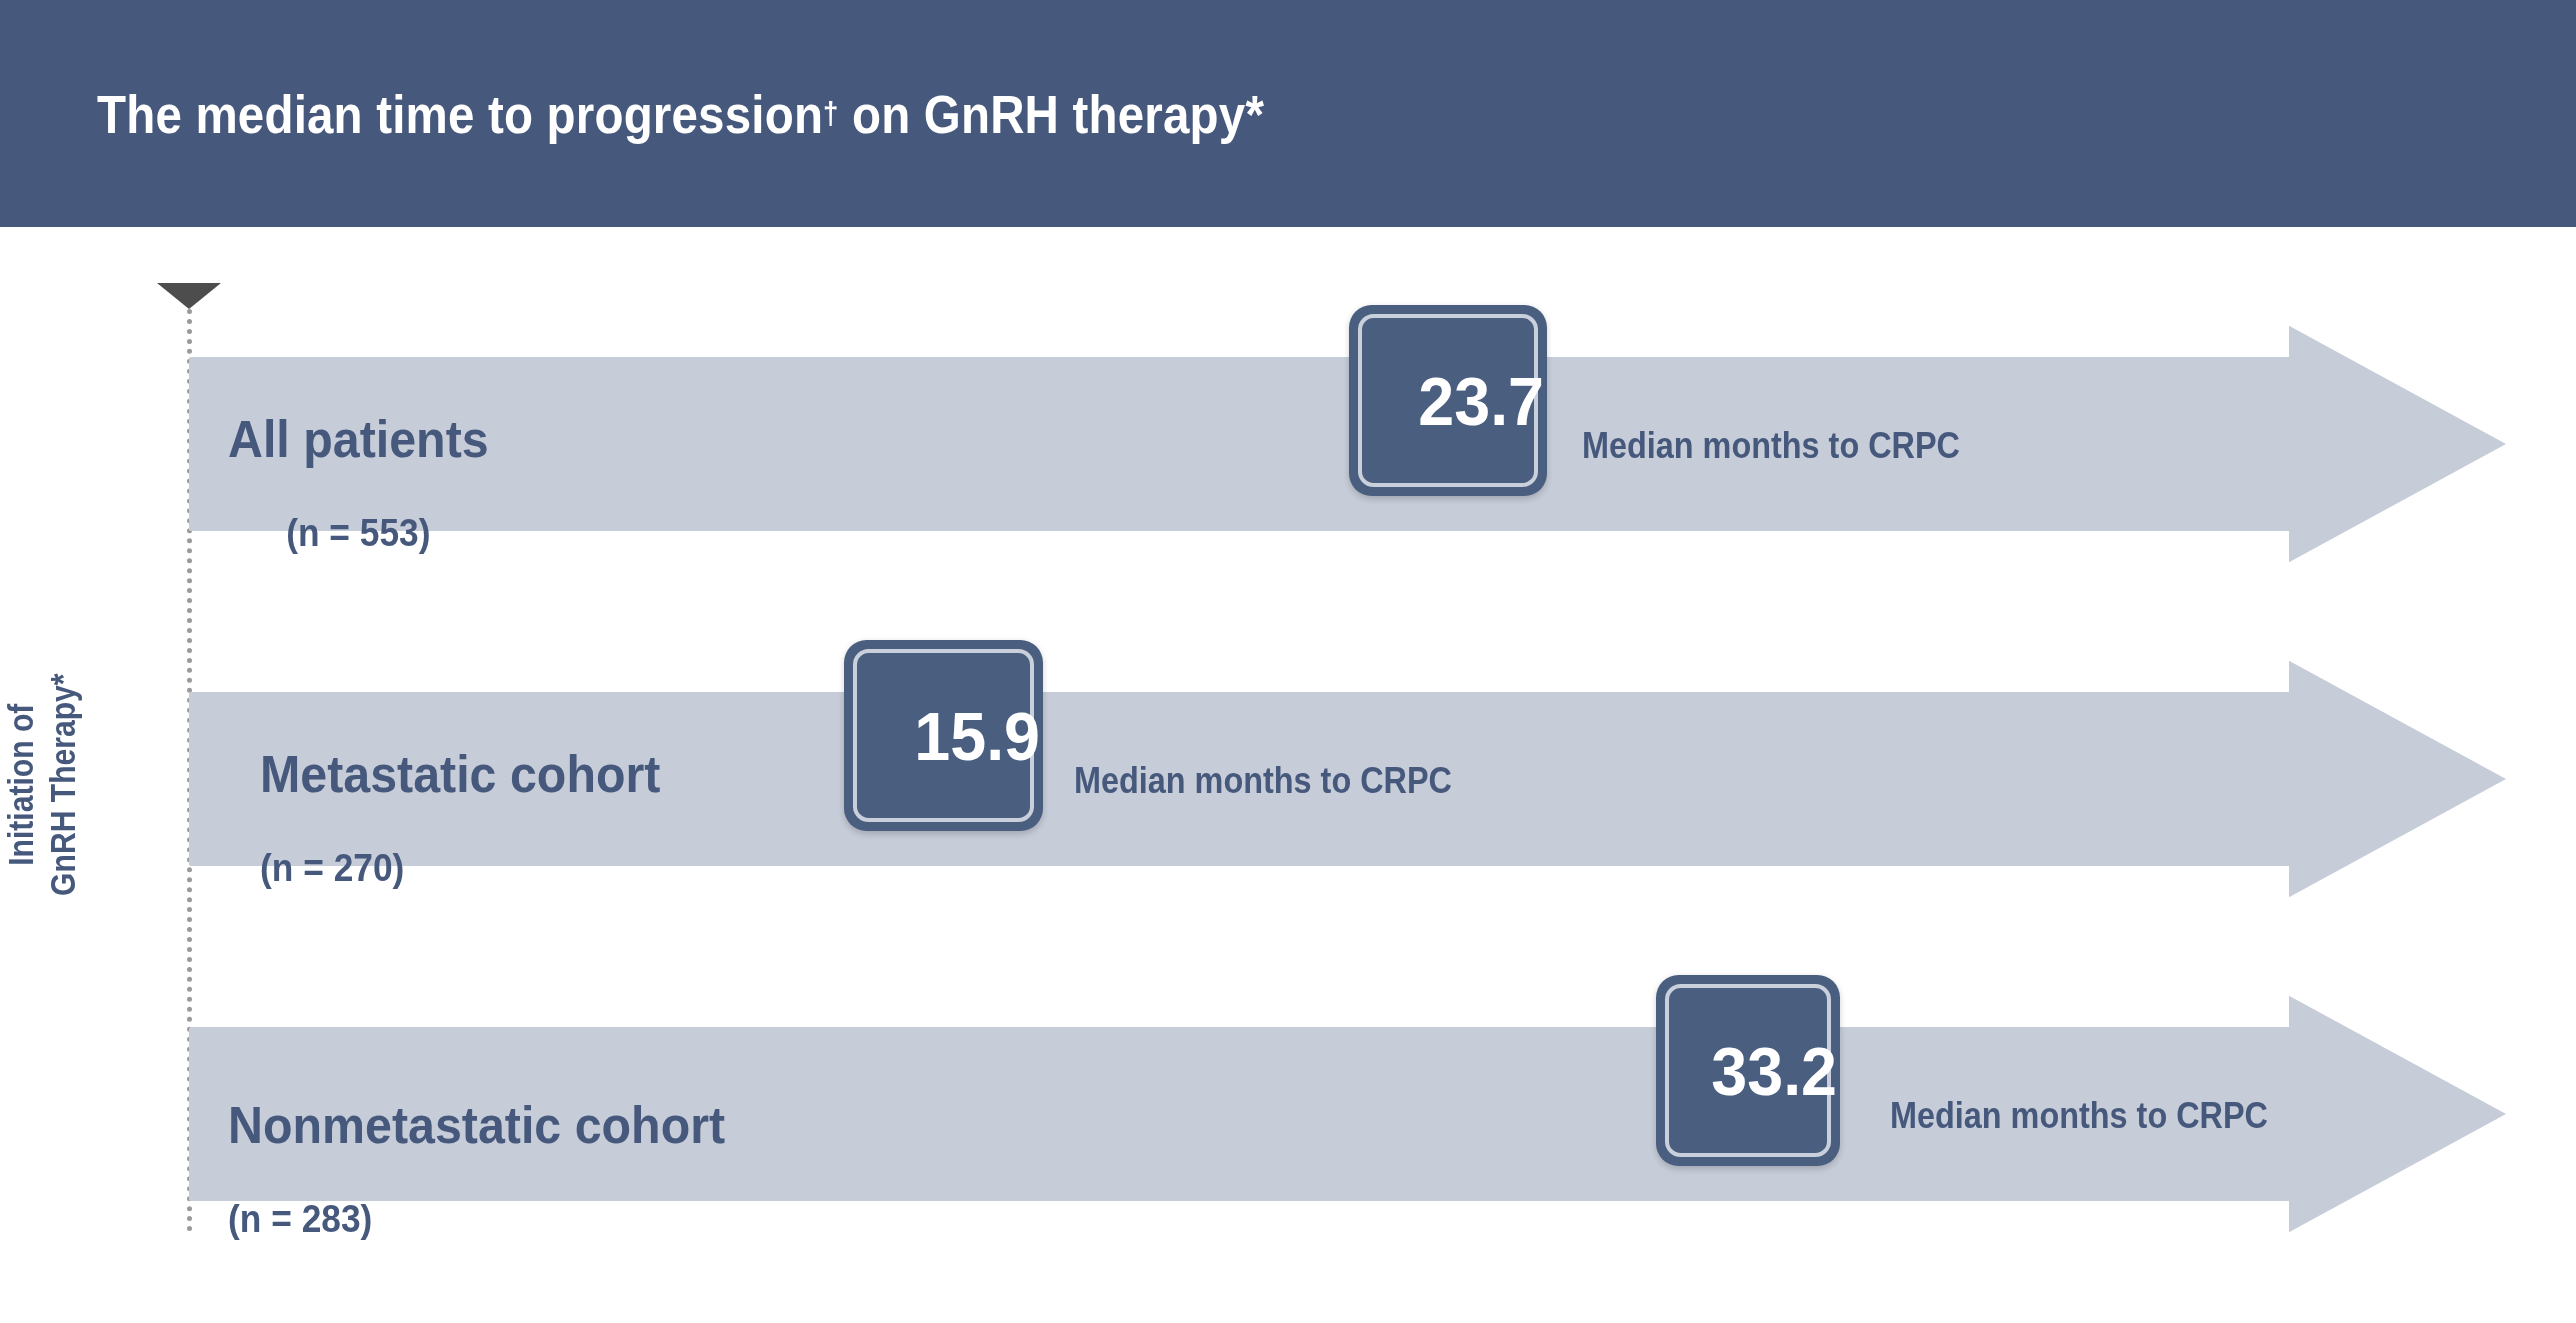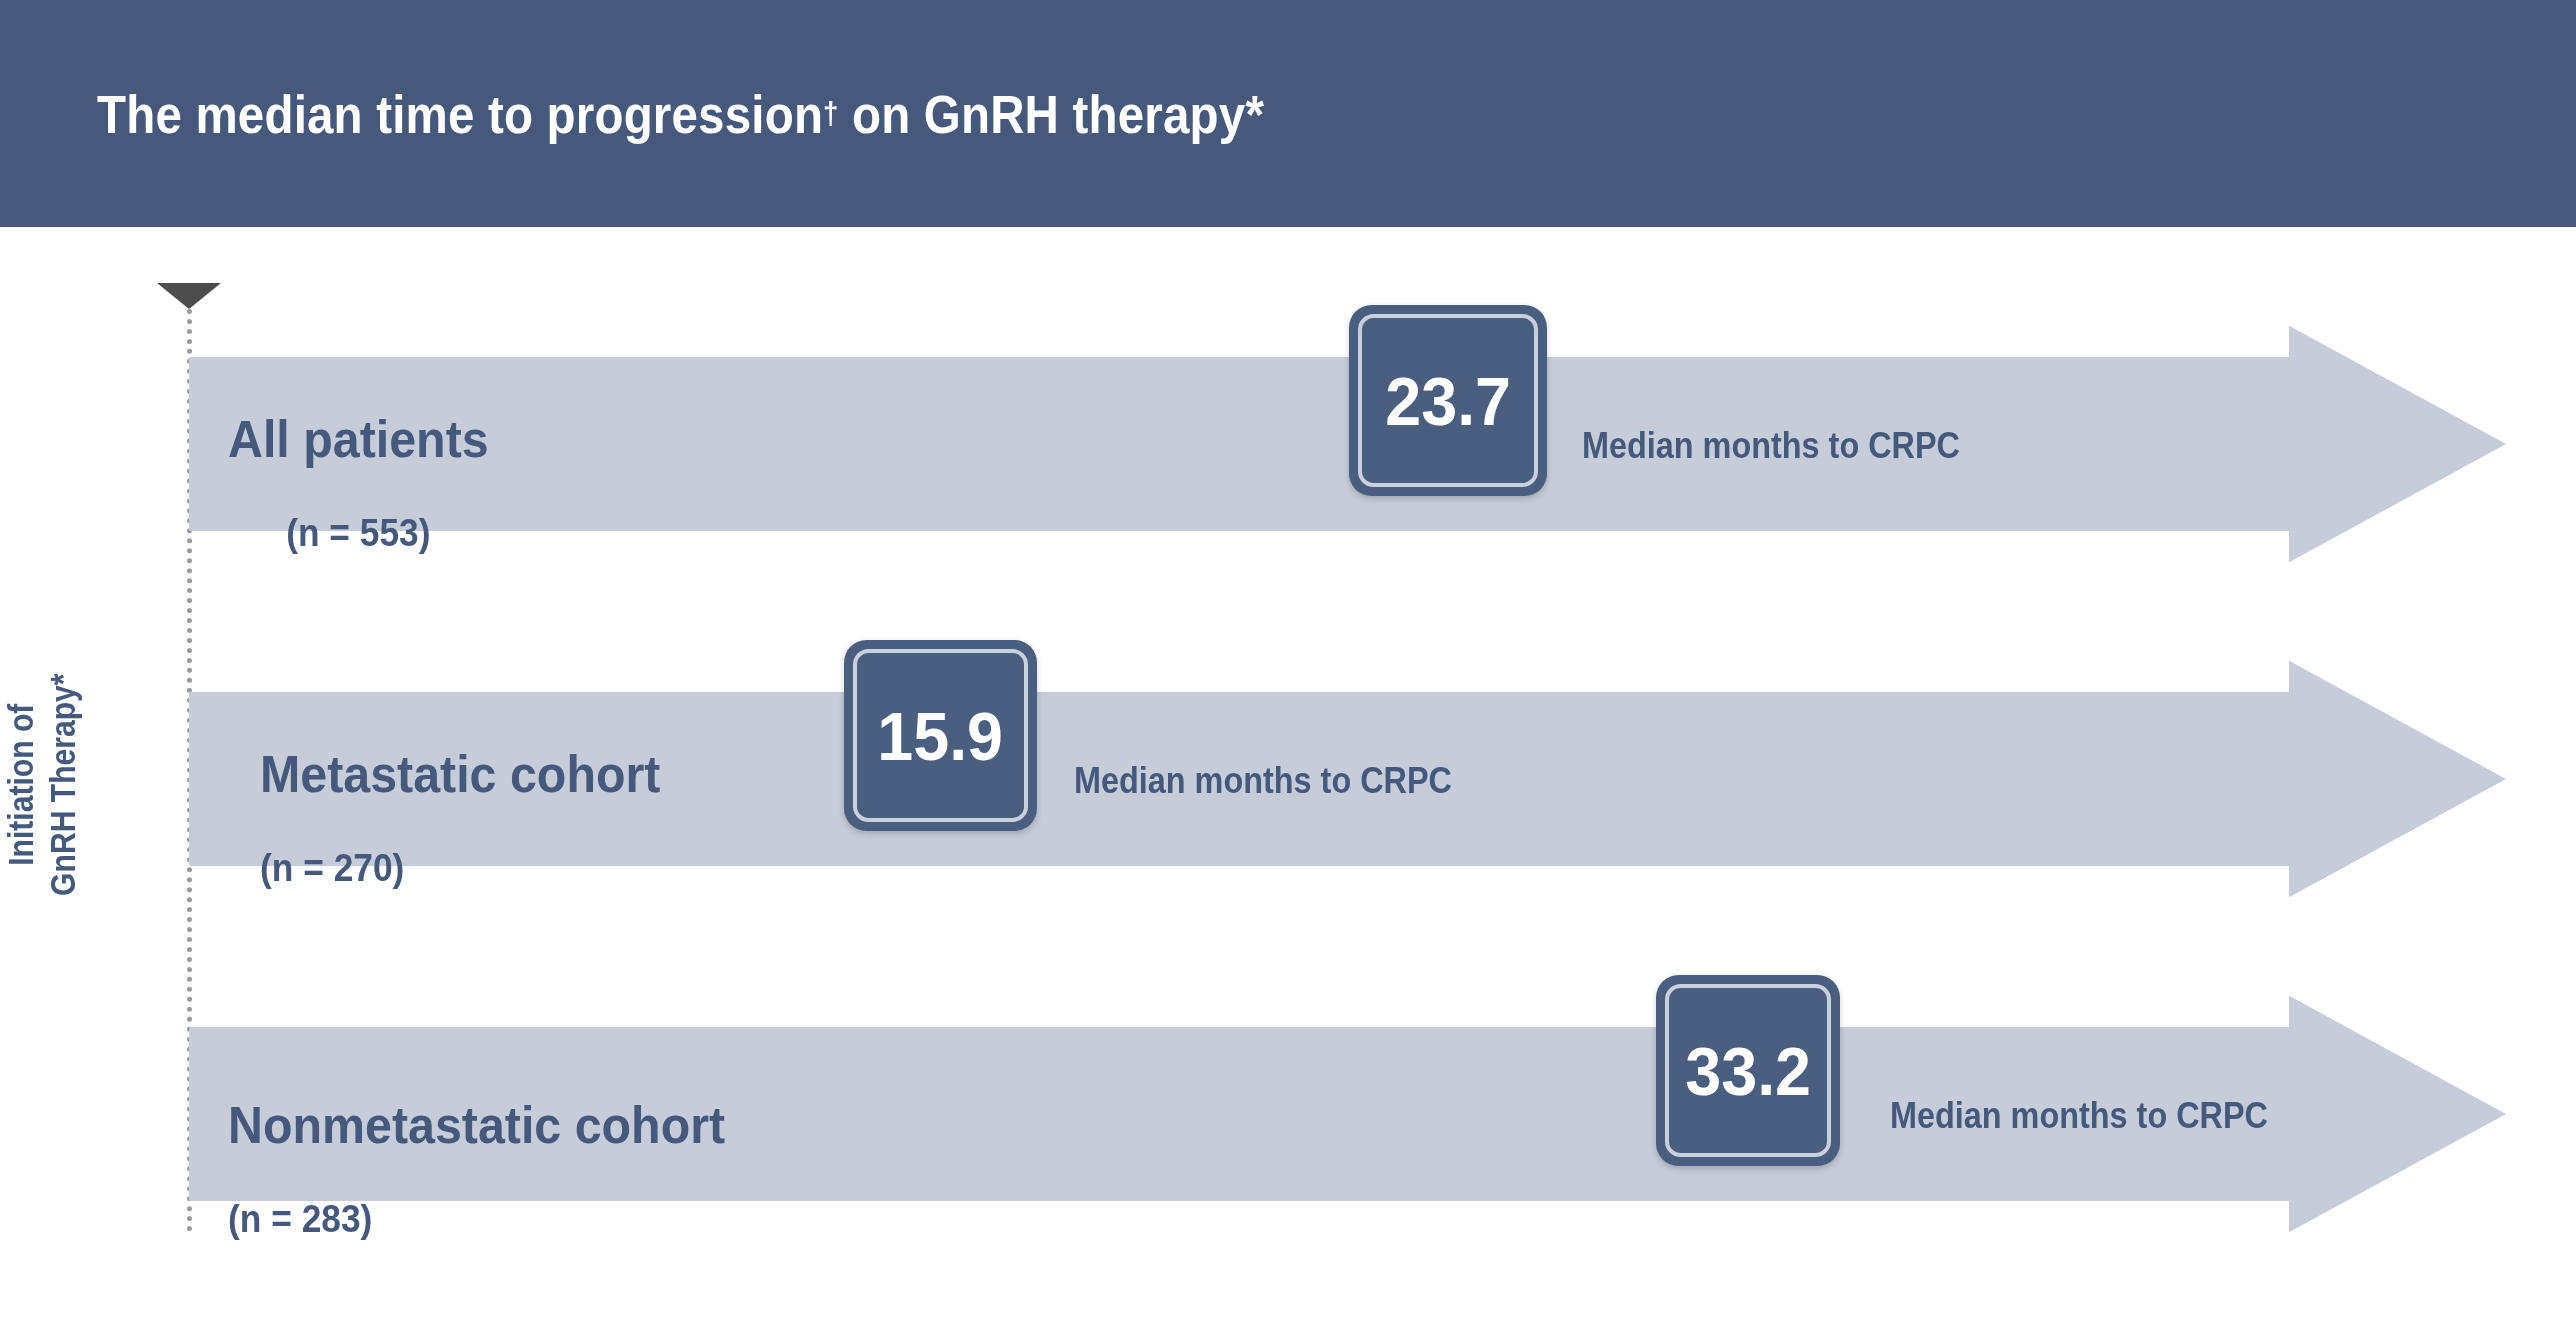--- a/index.html
+++ b/index.html
@@ -137,21 +137,21 @@
   }
 
   
   .value-badge {
     position: absolute;
     background: #4A5E80;
     border-radius: 22.6px;
     box-shadow: 0 2.6px 6px rgba(0,0,0,0.18);
     display: flex;
     align-items: center;
-    justify-content: center;
+    justify-content: flex-end;
   }
   .value-badge::before {
     content: "";
     position: absolute;
     left: 8.7px;
     top: 8.7px;
     right: 8.7px;
     bottom: 8.7px;
     border: 4.3px solid #C9D0DB;
     border-radius: 15.6px;
@@ -214,21 +214,21 @@
 
   <div class="arrow-row" style="top:335px;">
     <div class="arrow-shaft" style="top:130px; width:2132px; height:174px;"></div>
     <div class="arrow-head" style="left:2100px; top:48px; width:217px; height:338px;"></div>
 
     <div class="cohort-label" style="top:154px;margin-left:32px;">
       <div class="cohort-name">Metastatic cohort</div>
       <div class="cohort-n">(n = 270)</div>
     </div>
 
-    <div class="value-badge" style="left:655px; top:78px; width:193px; height:191px;">
+    <div class="value-badge" style="left:655px; top:78px; width:193px; height:191px;padding-left:6px;">
       <span class="value-number">15.9</span>
     </div>
 
     <div class="crpc-caption" style="left:885px; top:198px;">Median months to CRPC</div>
   </div>
 
   <div class="arrow-row" style="top:670px;">
     <div class="arrow-shaft" style="top:130px; width:2132px; height:174px;"></div>
     <div class="arrow-head" style="left:2100px; top:48px; width:217px; height:338px;"></div>
 

